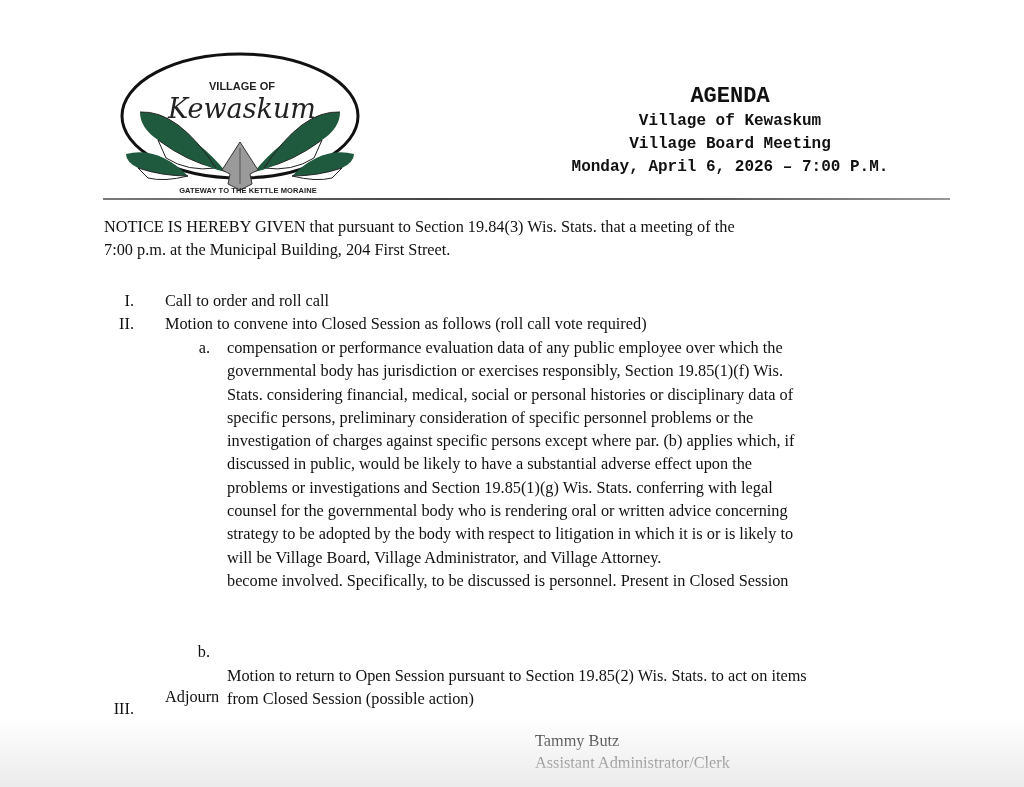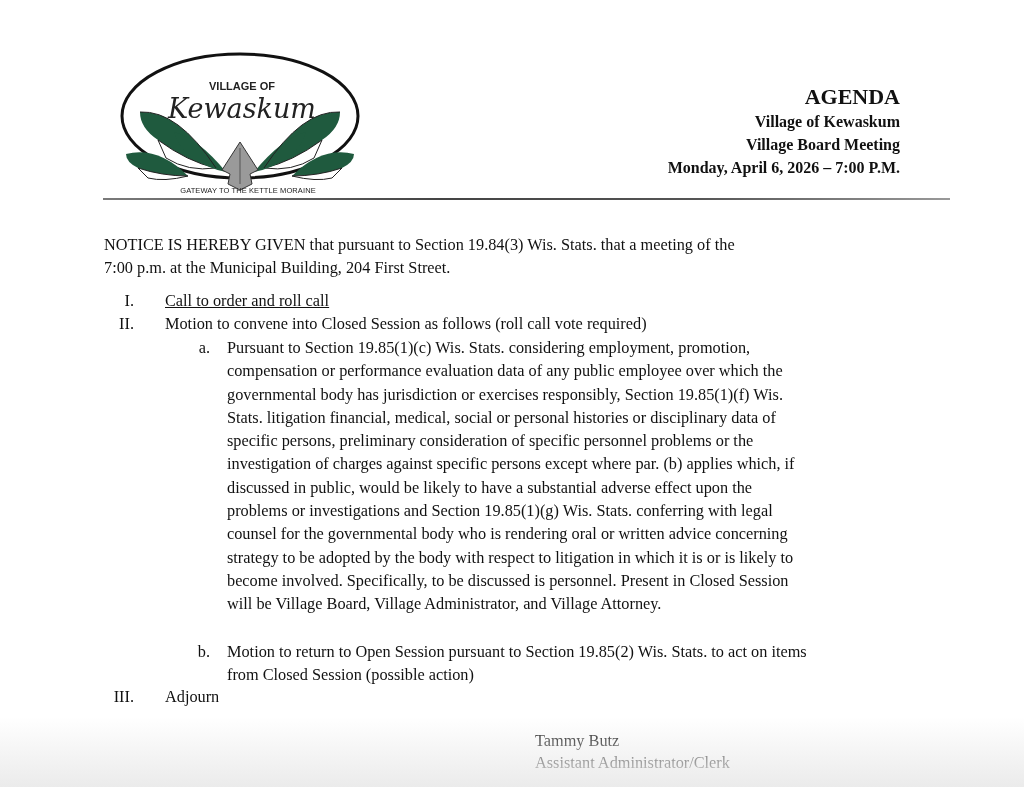--- a/index.html
+++ b/index.html
@@ -13,36 +13,36 @@
     .bottom-fade {
       position: absolute; left: 0; right: 0; bottom: 0; height: 70px;
       background: linear-gradient(to bottom, rgba(255,255,255,0) 0%, #ebebeb 100%);
       pointer-events: none;
     }
     .logo { position: absolute; left: 118px; top: 50px; width: 248px; height: 148px; text-align: center; }
     .logo svg { width: 100%; height: 100%; display: block; }
     .logo-tagline {
       position: absolute; left: 158px; top: 186px; width: 180px;
       font-family: "Liberation Sans", "DejaVu Sans", sans-serif;
-      font-size: 7.5px; font-weight: normal; letter-spacing: 0.1px; color: #222;
+      font-size: 7.5px; font-weight: bold; letter-spacing: 0.1px; color: #222;
       text-align: center;
     }
     .header-block {
       position: absolute; left: 560px; top: 84px; width: 340px;
-      text-align: right; font-weight: bold;
+      text-align: center; font-weight: bold; font-family: Liberation Mono, monospace;
     }
     .header-title { font-size: 22px; line-height: 26px; }
     .header-line { font-size: 16px; line-height: 23px; }
     .rule {
       position: absolute; left: 103px; top: 198px; width: 847px; height: 2px;
       background: linear-gradient(to right, #7a7a7a, #444 40%, #555 70%, #999);
     }
     .notice {
       position: absolute; left: 104px; top: 215px; width: 790px;
-      font-size: 16.3px; line-height: 23.3px; margin-top: 18px;
+      font-size: 16.3px; line-height: 23.3px;
     }
     .item {
       position: absolute; font-size: 16.3px; line-height: 23.3px;
     }
     .roman { position: absolute; width: 40px; text-align: right; }
     .item-text { position: absolute; }
     .subitem-letter { position: absolute; width: 20px; text-align: right; }
     .subitem-text { position: absolute; width: 678px; }
     .signature {
       position: absolute; left: 535px; top: 730px;
@@ -92,56 +92,55 @@
 
 <div class="rule"></div>
 
 <div class="notice">
   <div>NOTICE IS HEREBY GIVEN that pursuant to Section 19.84(3) Wis. Stats. that a meeting of the</div>
   <div>7:00 p.m. at the Municipal Building, 204 First Street.</div>
 </div>
 
 <div class="item" style="left:0; top:289px;">
   <span class="roman" style="left:94px;">I.</span>
-  <span class="item-text" style="left:165px; white-space:nowrap;text-decoration:underline;">Call to order and roll call</span>
+  <span class="item-text" style="left:165px; white-space:nowrap;">Call to order and roll call</span>
 </div>
 
 <div class="item" style="left:0; top:312px;">
   <span class="roman" style="left:94px;">II.</span>
   <span class="item-text" style="left:165px; white-space:nowrap;">Motion to convene into Closed Session as follows (roll call vote required)</span>
 </div>
 
 <div class="item" style="left:0; top:336px;">
   <span class="subitem-letter" style="left:190px;">a.</span>
   <div class="subitem-text" style="left:227px; white-space:nowrap;">
-    <div>Pursuant to Section 19.85(1)(c) Wis. Stats. considering employment, promotion,</div>
     <div>compensation or performance evaluation data of any public employee over which the</div>
     <div>governmental body has jurisdiction or exercises responsibly, Section 19.85(1)(f) Wis.</div>
-    <div>Stats. litigation financial, medical, social or personal histories or disciplinary data of</div>
+    <div>Stats. considering financial, medical, social or personal histories or disciplinary data of</div>
     <div>specific persons, preliminary consideration of specific personnel problems or the</div>
     <div>investigation of charges against specific persons except where par. (b) applies which, if</div>
     <div>discussed in public, would be likely to have a substantial adverse effect upon the</div>
     <div>problems or investigations and Section 19.85(1)(g) Wis. Stats. conferring with legal</div>
     <div>counsel for the governmental body who is rendering oral or written advice concerning</div>
     <div>strategy to be adopted by the body with respect to litigation in which it is or is likely to</div>
+    <div>will be Village Board, Village Administrator, and Village Attorney.</div>
     <div>become involved. Specifically, to be discussed is personnel. Present in Closed Session</div>
-    <div>will be Village Board, Village Administrator, and Village Attorney.</div>
   </div>
 </div>
 
 <div class="item" style="left:0; top:640px;">
   <span class="subitem-letter" style="left:190px;">b.</span>
-  <div class="subitem-text" style="left:227px; white-space:nowrap;">
+  <div class="subitem-text" style="left:227px; white-space:nowrap;margin-top:24px;">
     <div>Motion to return to Open Session pursuant to Section 19.85(2) Wis. Stats. to act on items</div>
     <div>from Closed Session (possible action)</div>
   </div>
 </div>
 
 <div class="item" style="left:0; top:685px;">
-  <span class="roman" style="left:94px;">III.</span>
+  <span class="roman" style="left:94px;margin-top:12px;">III.</span>
   <span class="item-text" style="left:165px; white-space:nowrap;">Adjourn</span>
 </div>
 
 <div class="signature">
   <div>Tammy Butz</div>
   <div>Assistant Administrator/Clerk</div>
 </div>
 
 <div class="bottom-fade"></div>
 

